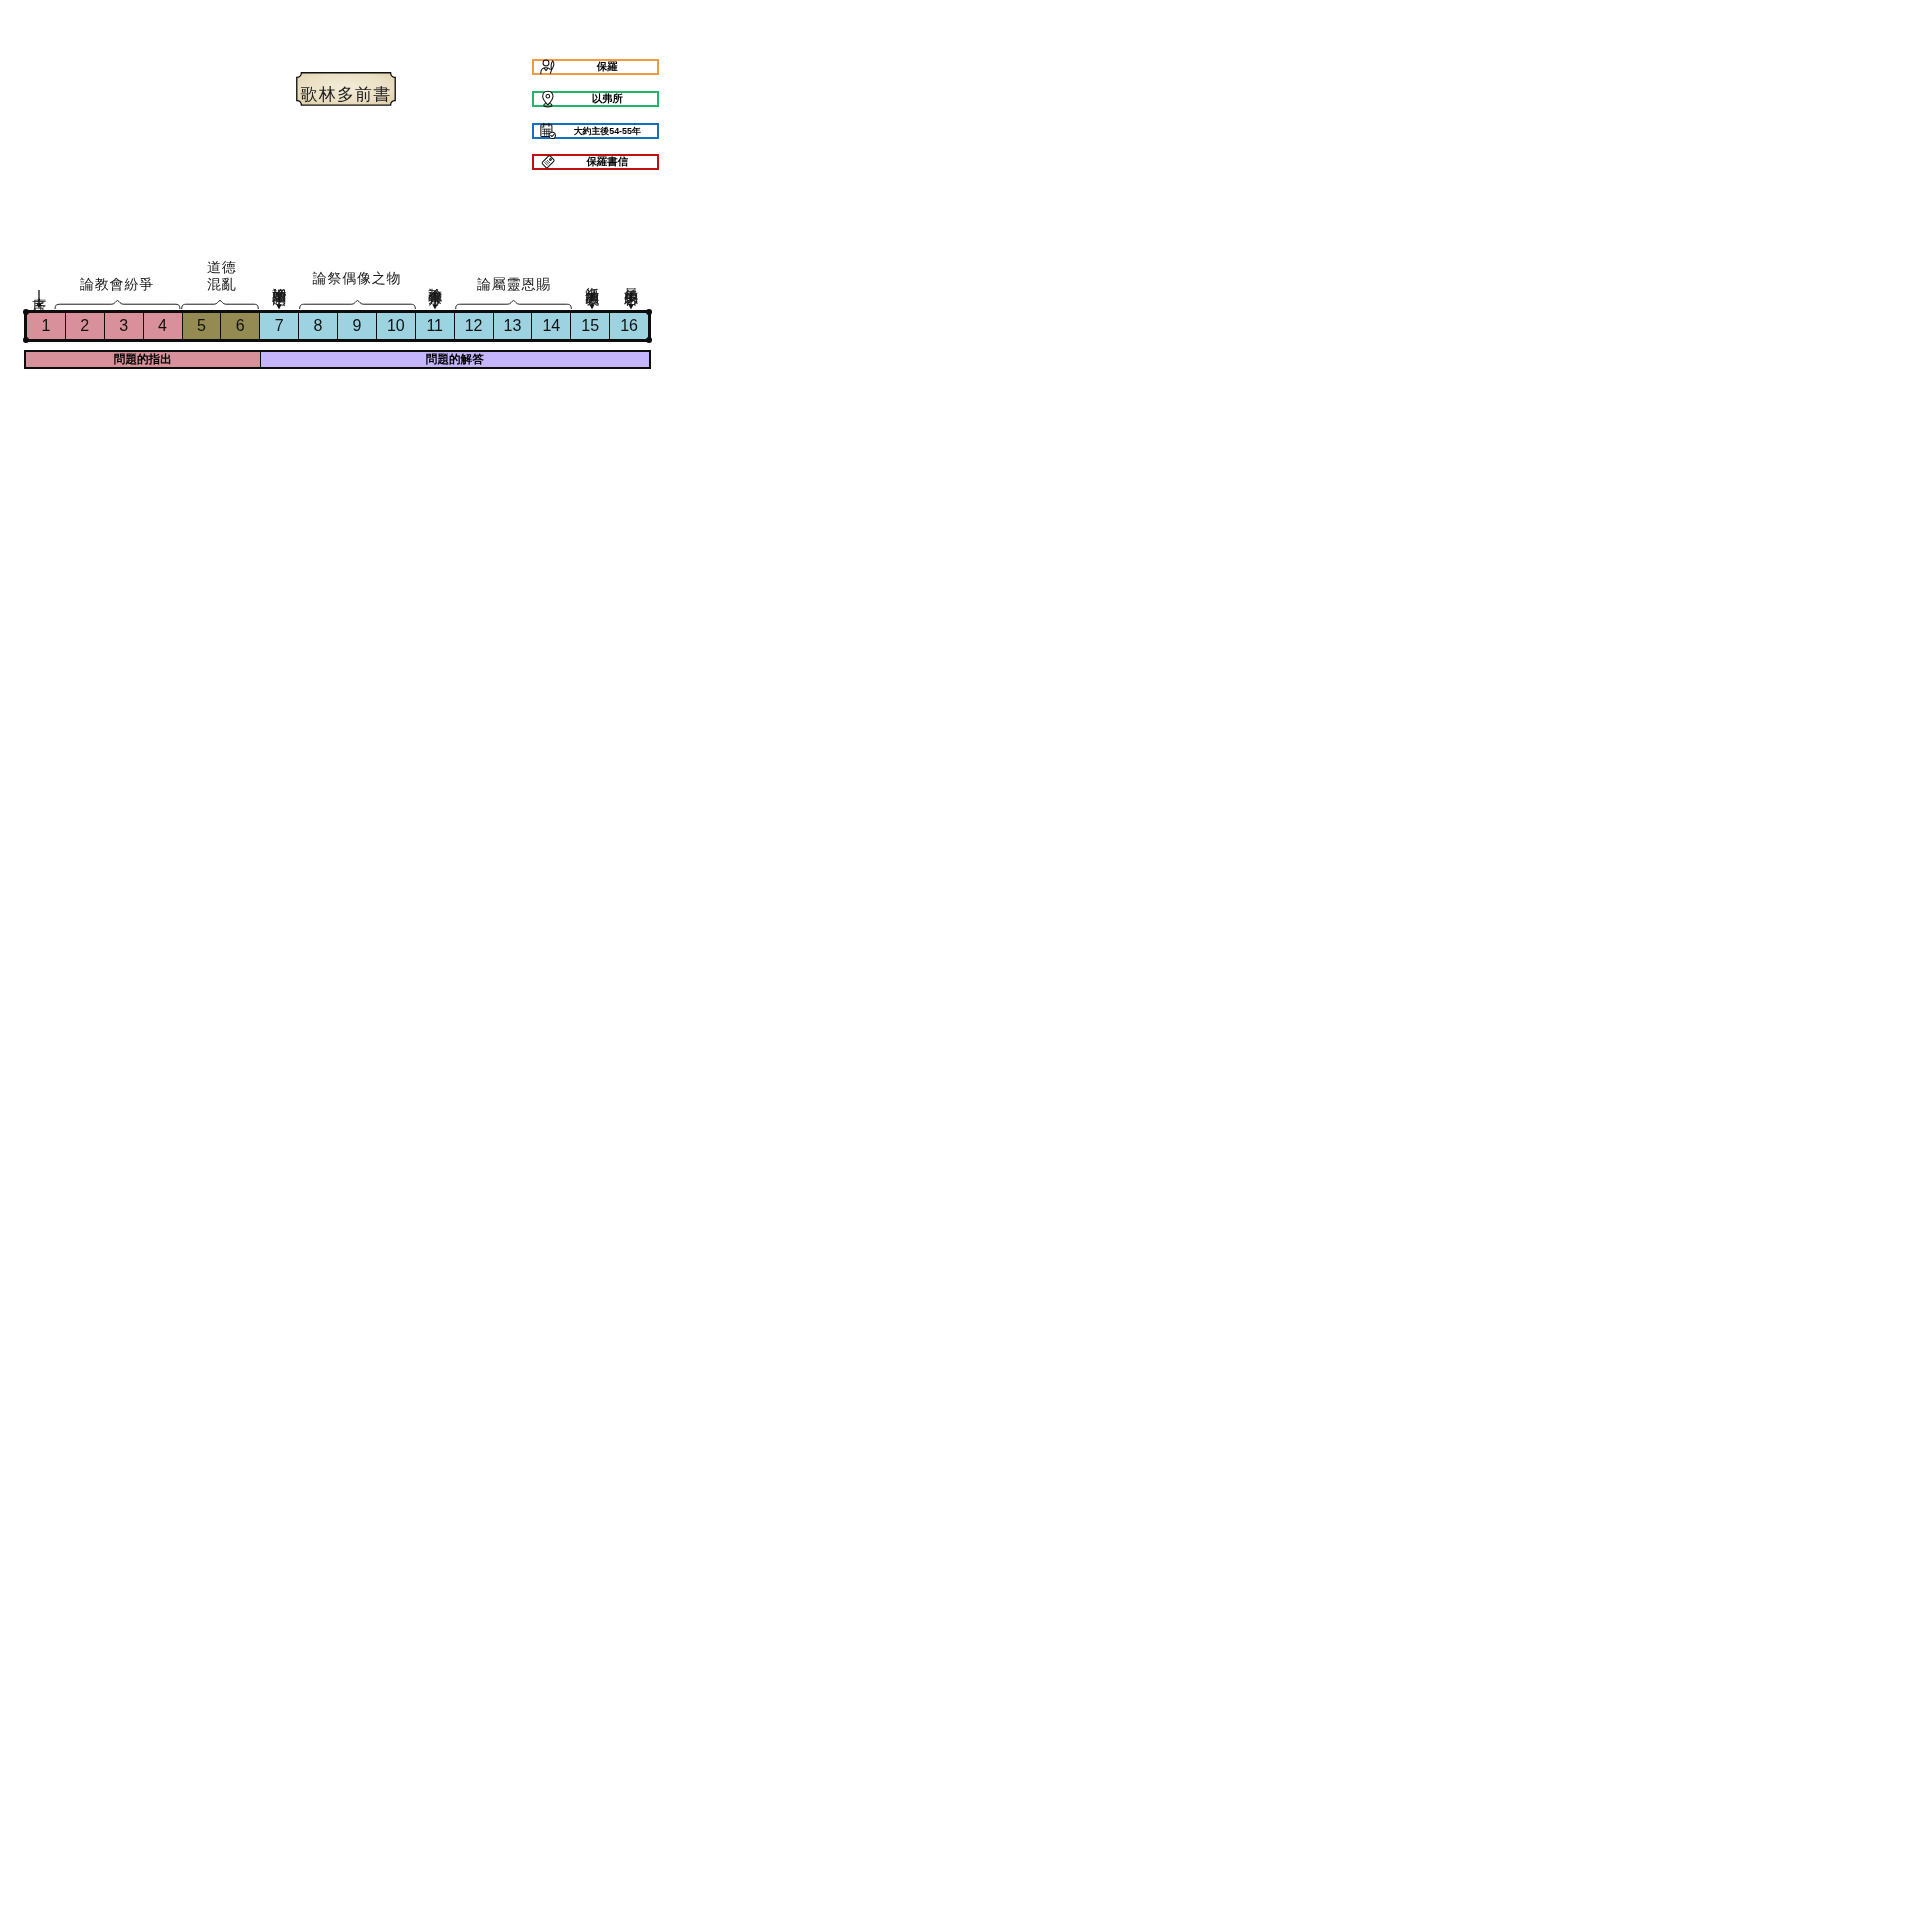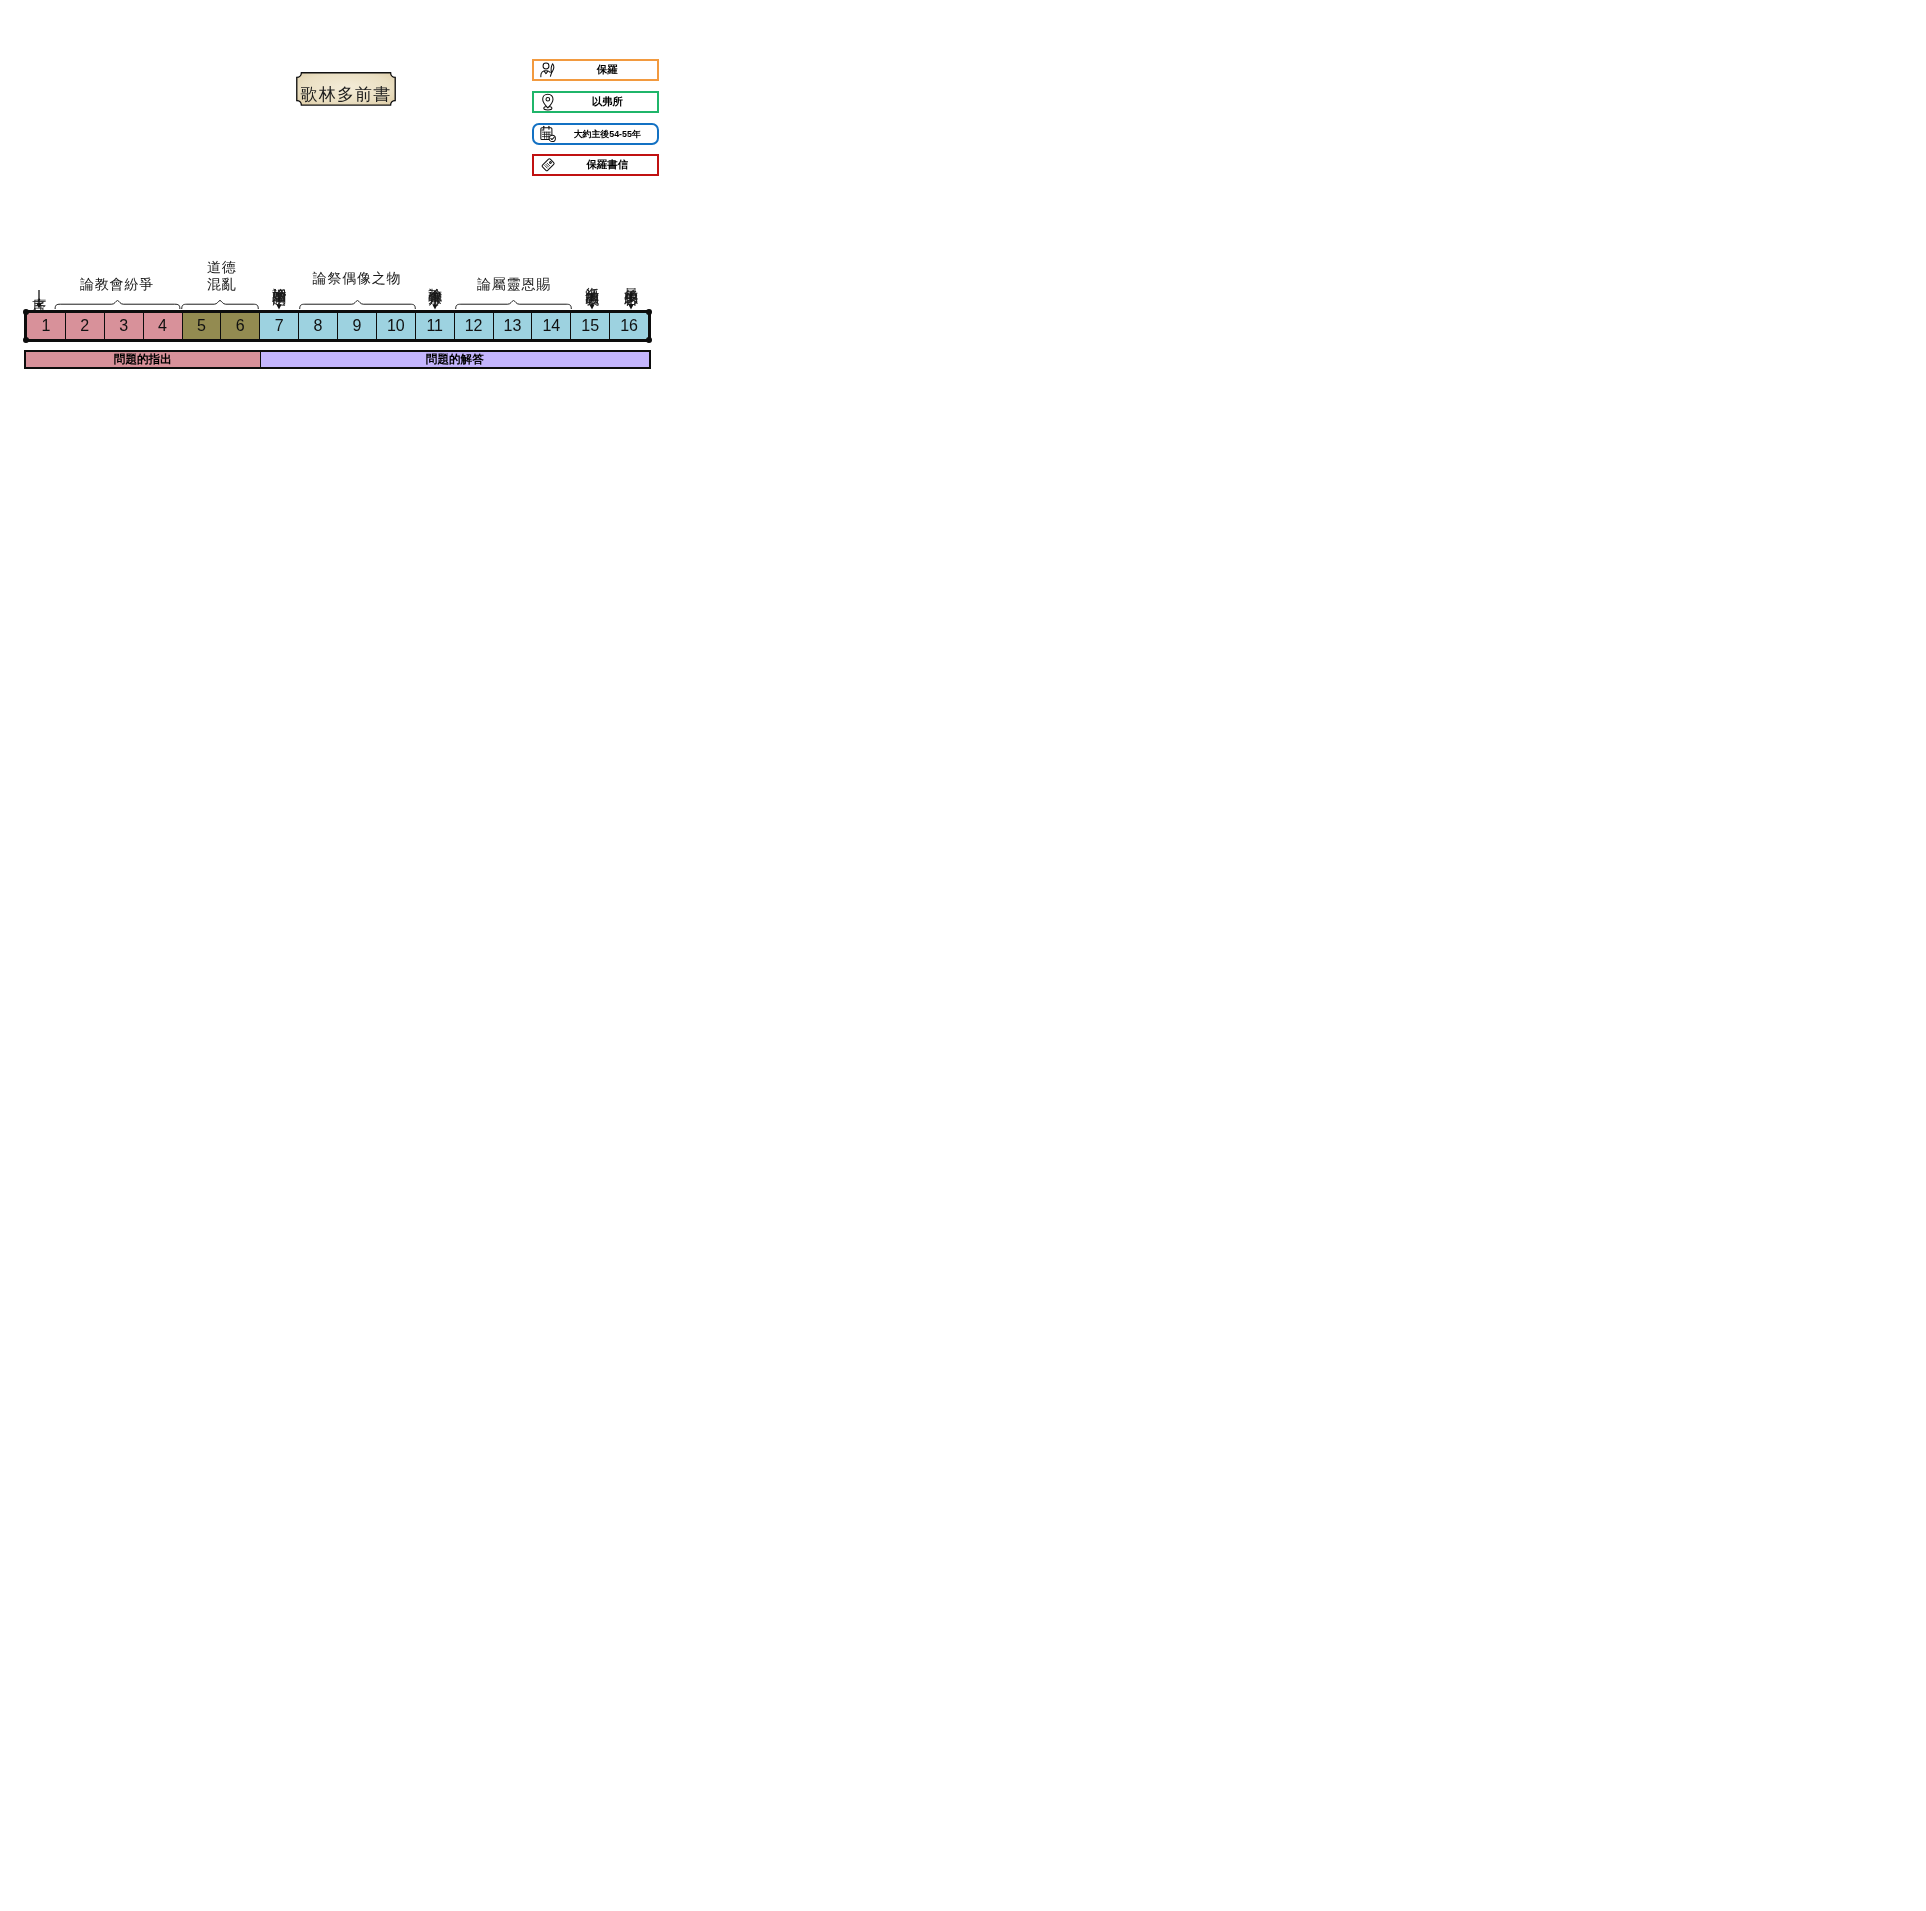--- a/index.html
+++ b/index.html
@@ -8,25 +8,25 @@
     font-family:"Liberation Sans","DejaVu Sans",sans-serif;color:#1a1a1a;
   }
   
   .plaque{position:absolute;left:296px;top:72px;width:100px;height:44px;}
   .plaque svg{position:absolute;inset:0;}
   .plaque-text{
     position:absolute;inset:0;display:flex;align-items:center;justify-content:center;
     font-size:17px;font-weight:500;letter-spacing:1.2px;color:#1c1c1c;
   }
   
-  .info-card{position:absolute;left:532px;width:127px;height:22px;box-sizing:border-box;
+  .info-card{position:absolute;left:532px;width:127px;height:16px;box-sizing:border-box;
     border:2.3px solid #000;background:#ffffff;}
   .info-card.c1{top:59px;border-color:#F29A3F;}
   .info-card.c2{top:91px;border-color:#1FB56A;text-decoration:underline;}
-  .info-card.c3{top:123px;border-color:#1371C3;border-radius:7px;}
+  .info-card.c3{top:123px;border-color:#1371C3;}
   .info-card.c4{top:154px;border-color:#C01111;}
   .info-icon{position:absolute;left:4.6px;top:50%;transform:translateY(-50%);width:17.7px;height:17.7px;}
   .info-icon svg{width:100%;height:100%;stroke:#111;fill:none;stroke-width:2.8;
     stroke-linecap:round;stroke-linejoin:round;}
   .info-label{position:absolute;left:25px;right:1.5px;top:0;bottom:0;display:flex;
     align-items:center;justify-content:center;font-weight:700;font-size:10.4px;color:#000;}
   .info-card.c3 .info-label{font-size:8.9px;}
   
   .v-label{position:absolute;writing-mode:vertical-rl;text-orientation:upright;
     font-size:14px;line-height:1.12;letter-spacing:1.2px;transform:translateX(-50%);

